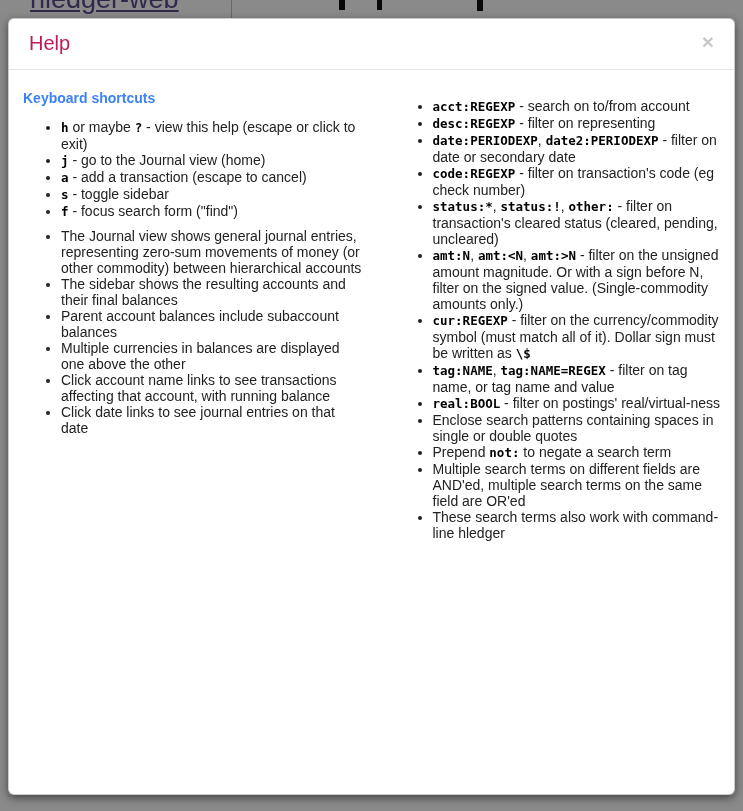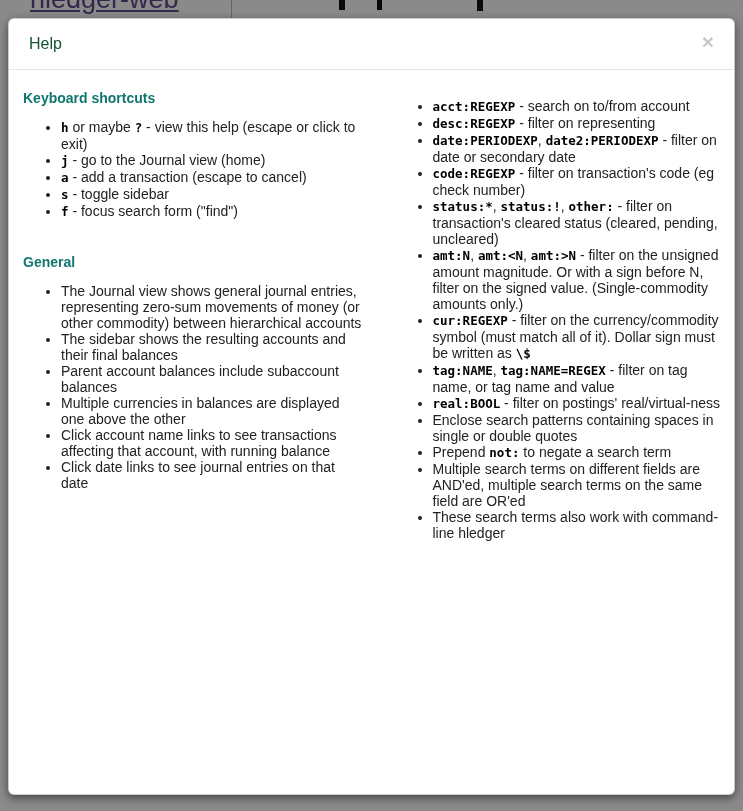--- a/index.html
+++ b/index.html
@@ -46,24 +46,24 @@
     border-radius: 6px;
     box-shadow: 0 3px 9px rgba(0,0,0,0.5);
     z-index: 2;
   }
   .modal-header {
     padding: 8px 20px 9px 20px;
     border-bottom: 1px solid #e5e5e5;
   }
   .modal-title {
     margin: 0;
-    font-size: 16px;
+    font-size: 20px;
     font-weight: normal;
     line-height: 33px;
-    color: #14532d;
+    color: #be185d;
   }
   .close {
     float: right;
     margin-top: 4px;
     font-size: 21px;
     font-weight: bold;
     line-height: 1;
     color: #000;
     opacity: 0.22;
     cursor: pointer;
@@ -76,21 +76,21 @@
   }
   .col { width: 50%; }
   .col-left  { padding-right: 12px; }
   .col-right { padding-left: 20px; }
 
   .section-heading {
     margin: 0 0 12px 0;
     font-size: 14px;
     font-weight: bold;
     line-height: 17px;
-    color: #0f766e;
+    color: #3b82f6;
   }
   .section-heading.gap { margin-top: 34px; }
 
   .help-list {
     margin: 8px 0 0 0;
     padding: 0 0 0 38px;
     list-style: disc;
   }
   .help-list li {
     font-size: 14px;
@@ -127,21 +127,20 @@
   <div class="modal-body">
     <div class="col col-left">
       <h4 class="section-heading">Keyboard shortcuts</h4>
       <ul class="help-list">
           <li><code>h</code><span> or maybe </span><code>?</code><span> - view this help (escape or click to exit)</span></li>
           <li><code>j</code><span> - go to the Journal view (home)</span></li>
           <li><code>a</code><span> - add a transaction (escape to cancel)</span></li>
           <li><code>s</code><span> - toggle sidebar</span></li>
           <li><code>f</code><span> - focus search form ("find")</span></li>
         </ul>
-      <h4 class="section-heading gap">General</h4>
       <ul class="help-list">
           <li><span>The Journal view shows general journal entries, representing zero-sum movements of money (or other commodity) between hierarchical accounts</span></li>
           <li><span>The sidebar shows the resulting accounts and their final balances</span></li>
           <li><span>Parent account balances include subaccount balances</span></li>
           <li><span>Multiple currencies in balances are displayed one above the other</span></li>
           <li><span>Click account name links to see transactions affecting that account, with running balance</span></li>
           <li><span>Click date links to see journal entries on that date</span></li>
         </ul>
     </div>
     <div class="col col-right">

